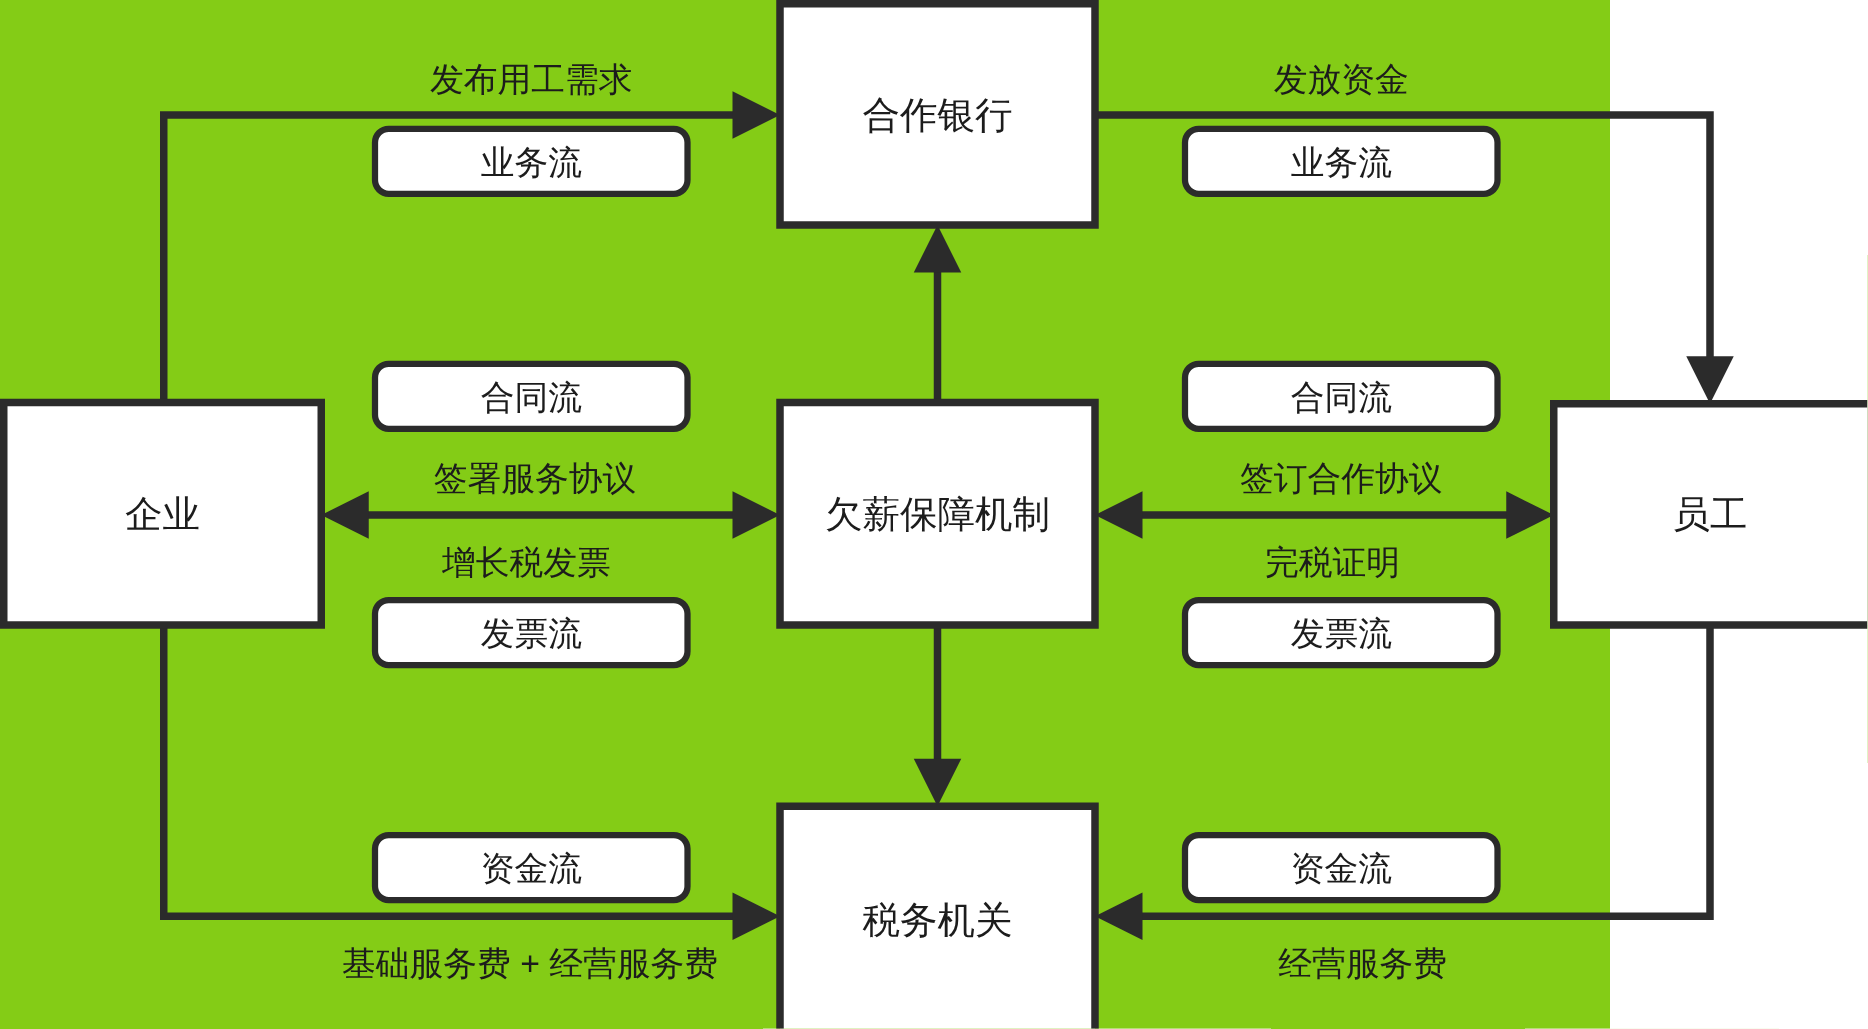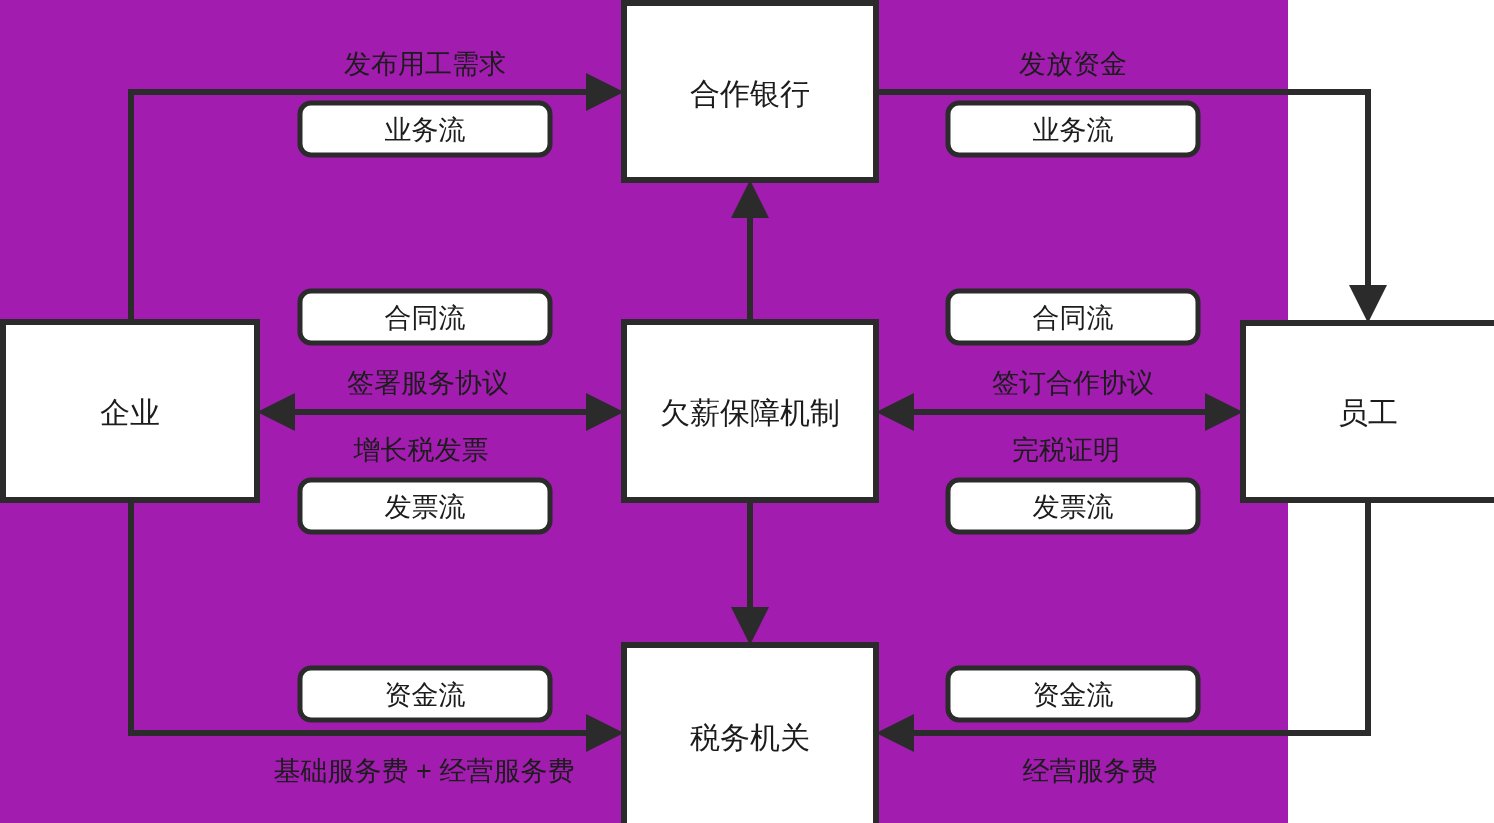--- a/index.html
+++ b/index.html
@@ -10,21 +10,21 @@
   body {
     width: 1494px;
     height: 823px;
     overflow: hidden;
     font-family: "Liberation Sans", "DejaVu Sans", sans-serif;
   }
   #diagram-root {
     position: relative;
     width: 1288px;
     height: 823px;
-    background: #a21caf;
+    background: #84cc16;
   }
   svg.diagram-canvas {
     position: absolute;
     top: 0;
     left: 0;
     width: 1494px;
     height: 823px;
     display: block;
   }
   .node-rect {

